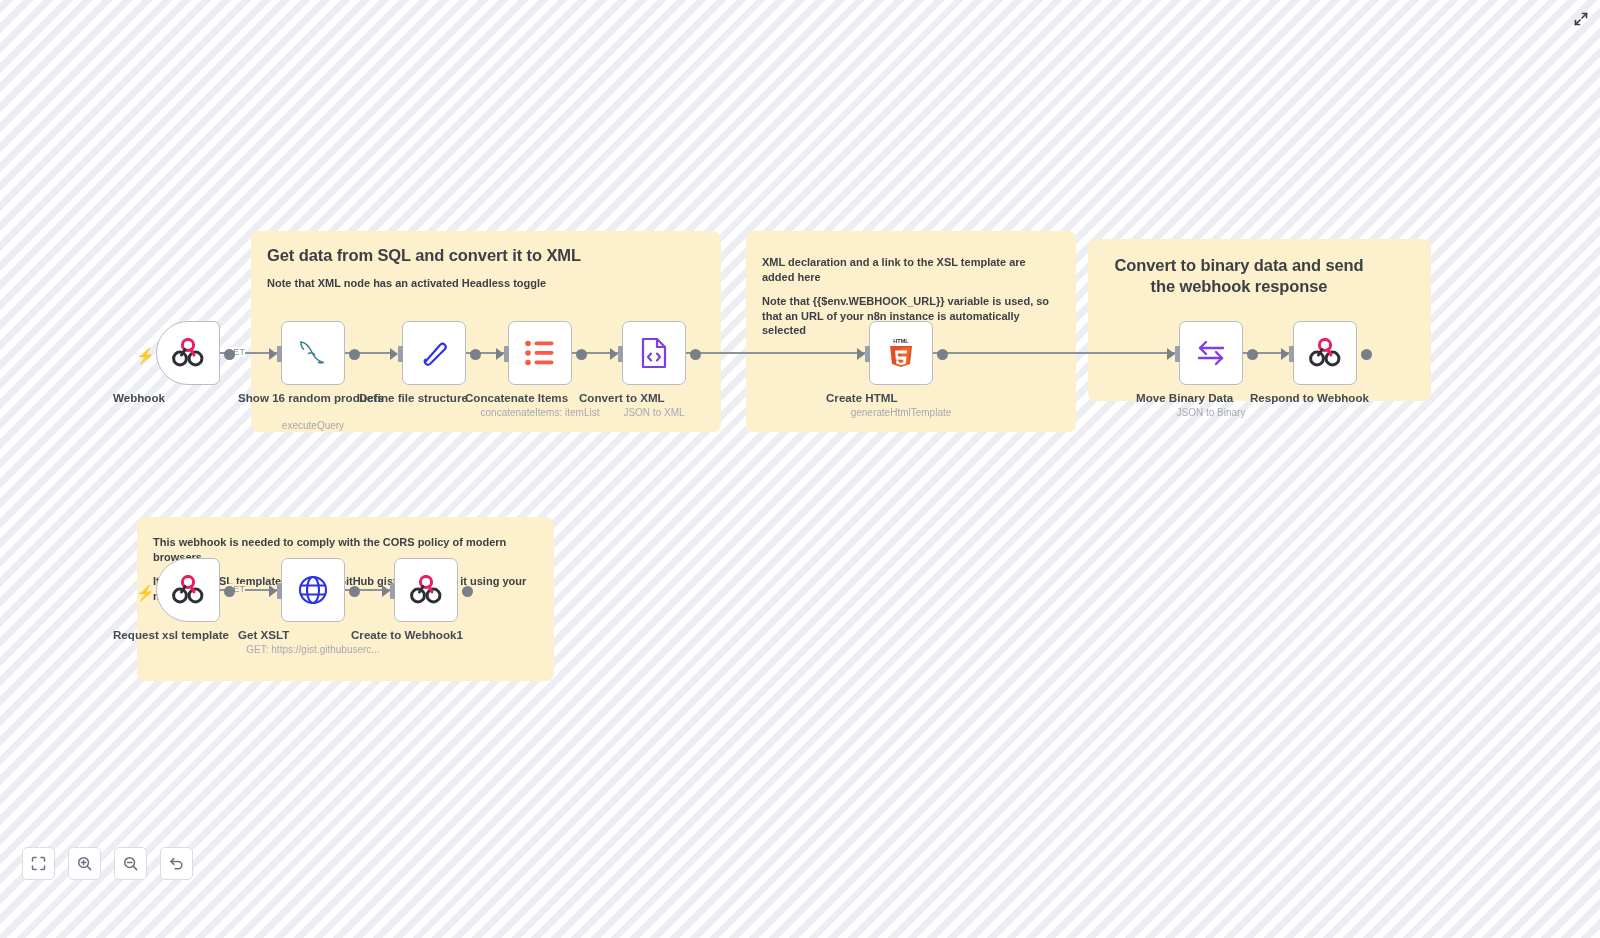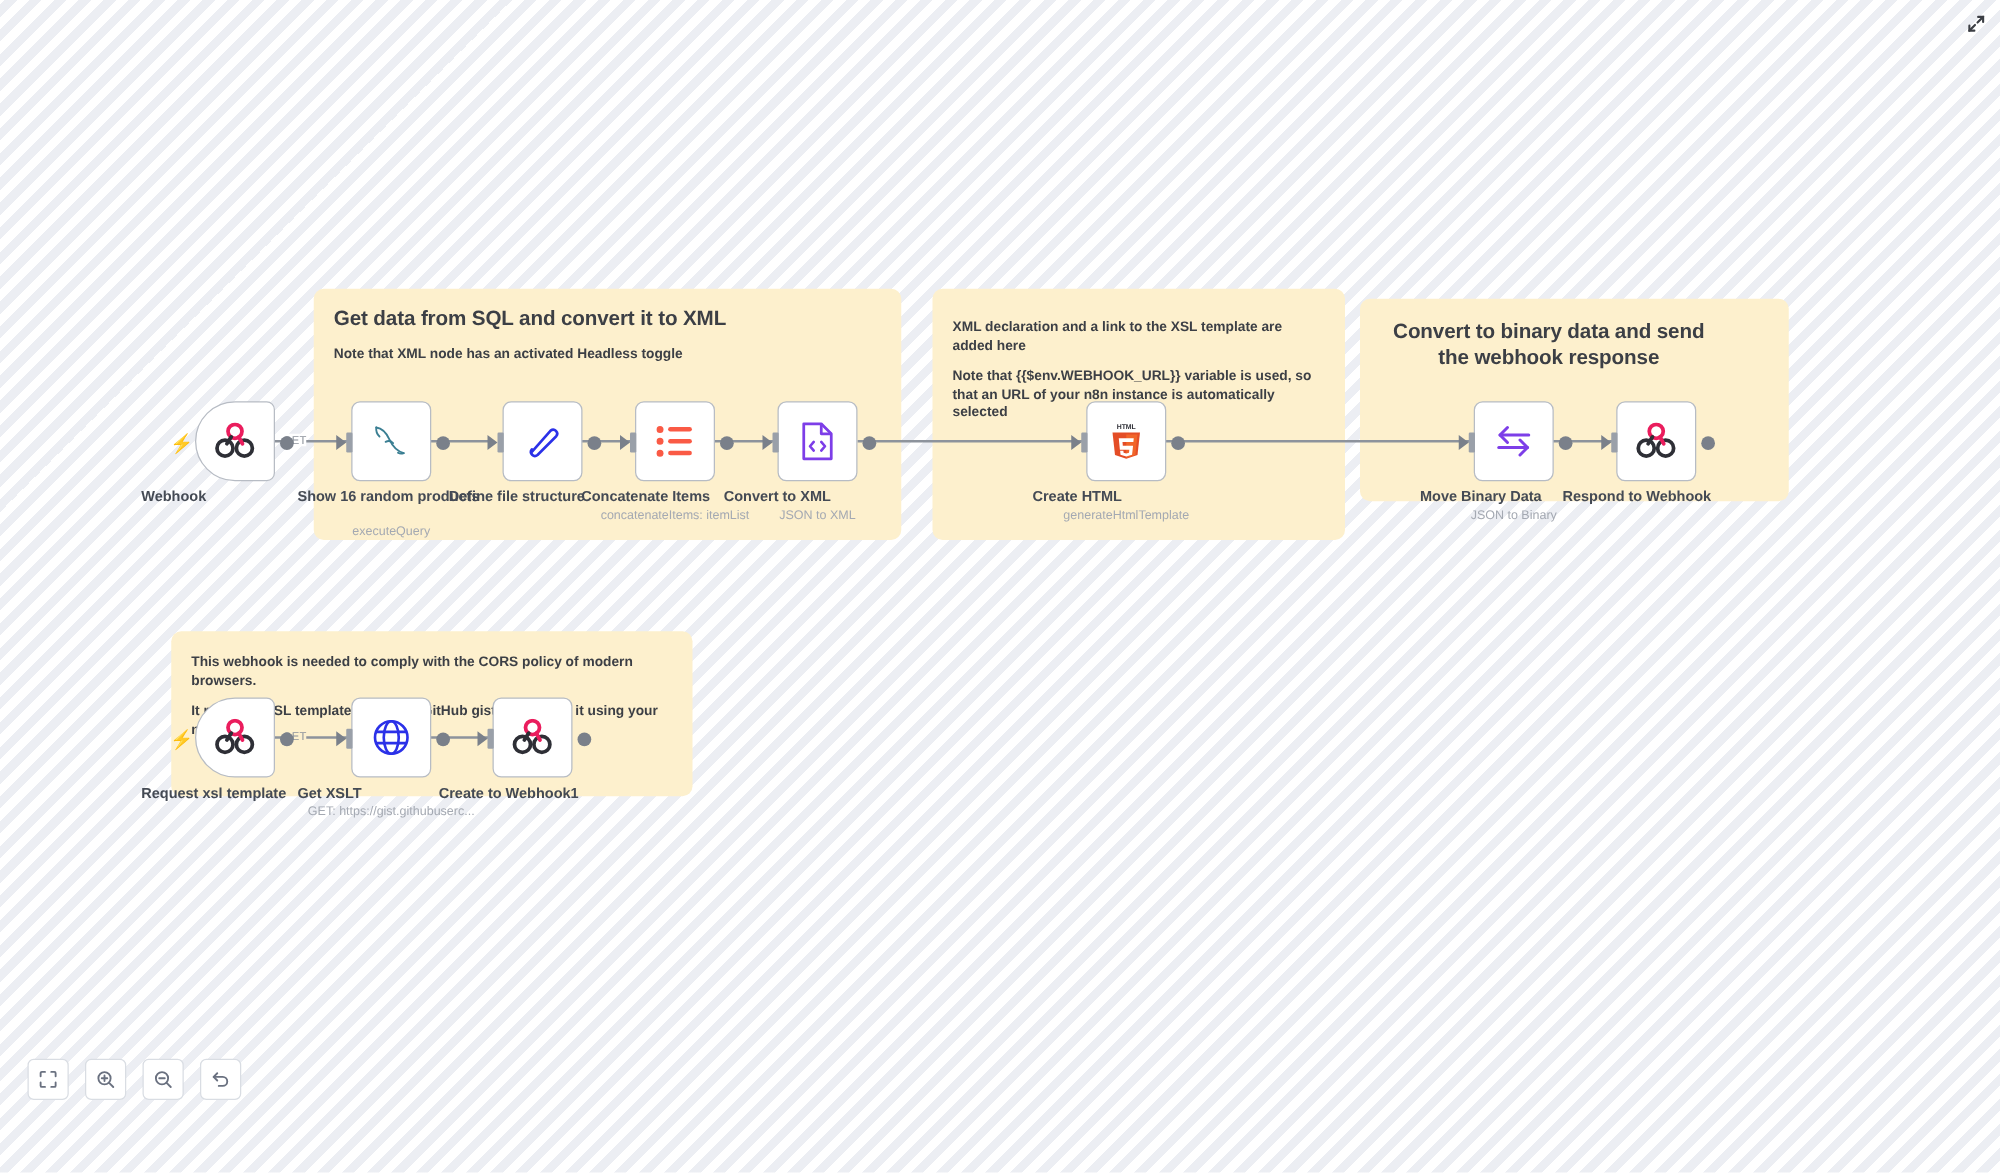--- a/index.html
+++ b/index.html
@@ -119,21 +119,21 @@
 
   <div class="sticky" style="left:746px; top:231px; width:330px; height:201px;">
     <div class="s-line">XML declaration and a link to the XSL template are added here</div>
     <div class="s-line tight" style="max-width:310px;">Note that {{$env.WEBHOOK_URL}} variable is used, so that an URL of your n8n instance is automatically selected</div>
   </div>
 
   <div class="sticky" style="left:1088px; top:239px; width:343px; height:162px; padding-top:16px;text-align:center;">
     <div class="s-title" style="max-width:270px;">Convert to binary data and send the webhook response</div>
   </div>
 
-  <div class="sticky" style="left:137px; top:505px; width:417px; height:132px; padding-top:8px;">
+  <div class="sticky" style="left:137px; top:517px; width:417px; height:164px; padding-top:8px;">
     <div class="s-line">This webhook is needed to comply with the CORS policy of modern browsers.</div>
     <div class="s-line tight">It requests XSL template stored on GitHub gist and serves it using your n8n URL</div>
   </div>
 
   <div class="conn" style="left:219px; top:352px; width:62px;"></div>
   <div class="conn-label" style="left:226px; top:347px; background:#fff;">GET</div>
   <div class="conn" style="left:344px; top:352px; width:50px;"></div>
   <div class="conn" style="left:458px; top:352px; width:50px;"></div>
   <div class="conn" style="left:572px; top:352px; width:50px;"></div>
   <div class="conn" style="left:686px; top:352px; width:181px;"></div>

